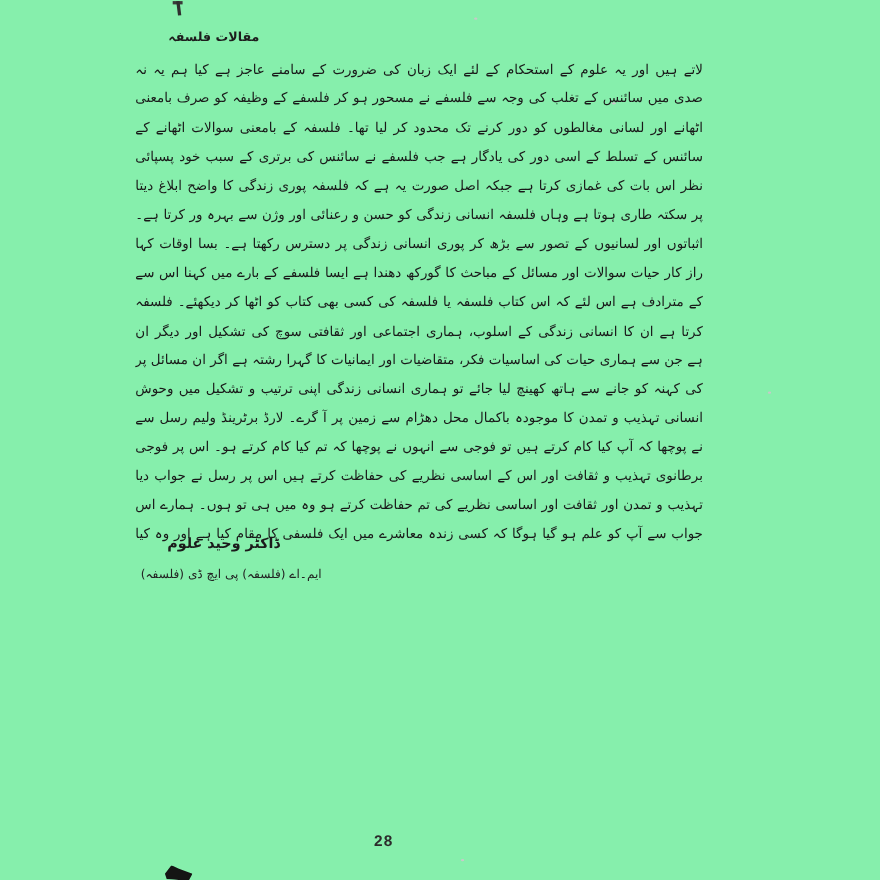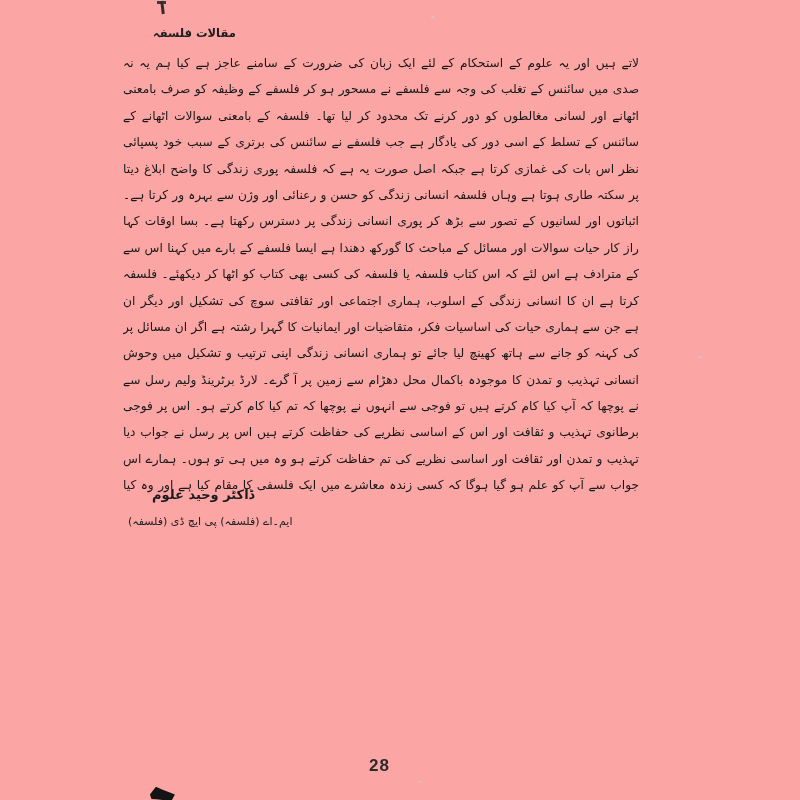--- a/index.html
+++ b/index.html
@@ -5,21 +5,21 @@
   html, body { margin: 0; padding: 0; }
   body {
     width: 800px; height: 800px;
     background: #ffffff;
     font-family: "DejaVu Sans", sans-serif;
     overflow: hidden;
   }
   .page {
     position: relative;
     width: 800px; height: 800px;
-    background: #fca5a5;
+    background: #86efac;
   }
   
   .header {
     position: absolute;
     left: 153px; top: 26px;
     direction: rtl;
     font-family: "DejaVu Sans", sans-serif;
     font-size: 11.5px;
     font-weight: bold;
     color: #1d1d1d;
@@ -56,25 +56,25 @@
     position: absolute;
     left: 128px; top: 515px;
     direction: rtl;
     font-family: "DejaVu Sans", sans-serif;
     font-size: 11px;
     color: #222;
   }
   
   .page-num {
     position: absolute;
-    left: 330px; top: 756px;
+    left: 340px; top: 756px;
     width: 60px;
-    text-align: right;
+    text-align: left;
     font-family: "Liberation Sans", sans-serif;
-    font-size: 17px;
+    font-size: 14px;
     font-weight: bold;
     letter-spacing: 1px;
     color: #2b2b2b;
   }
   
   .artifact-top {
     position: absolute;
     left: 156px; top: 0;
     width: 12px; height: 18px;
   }

